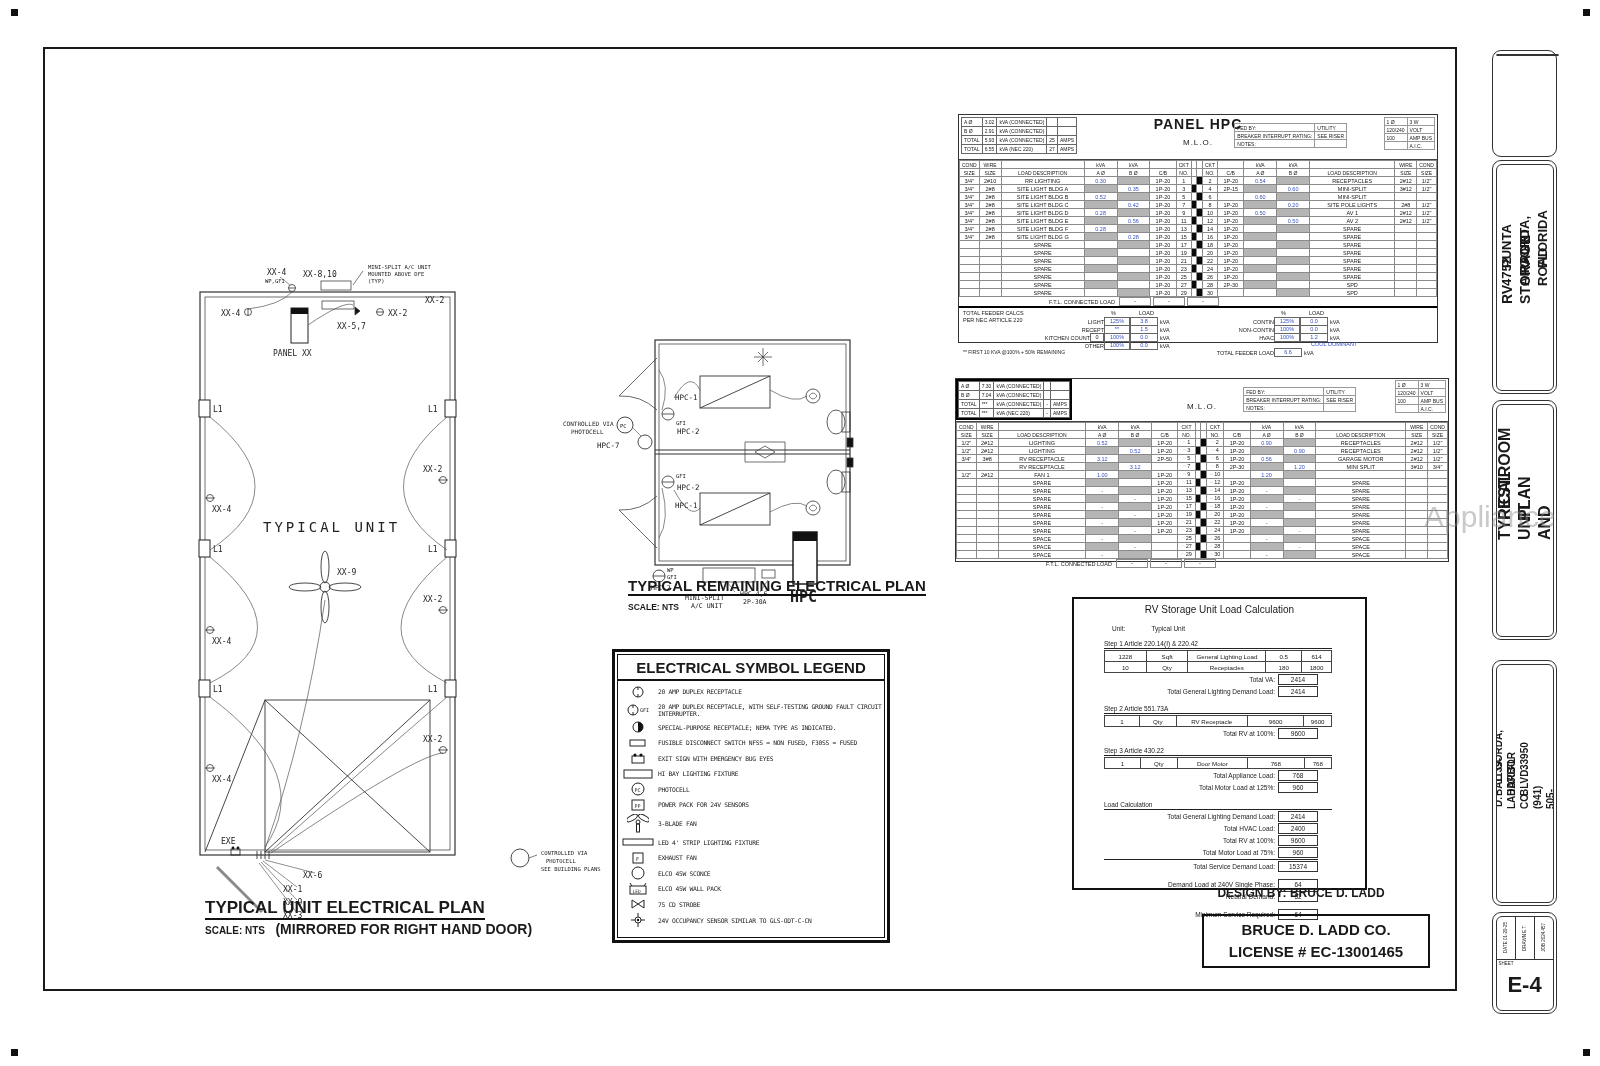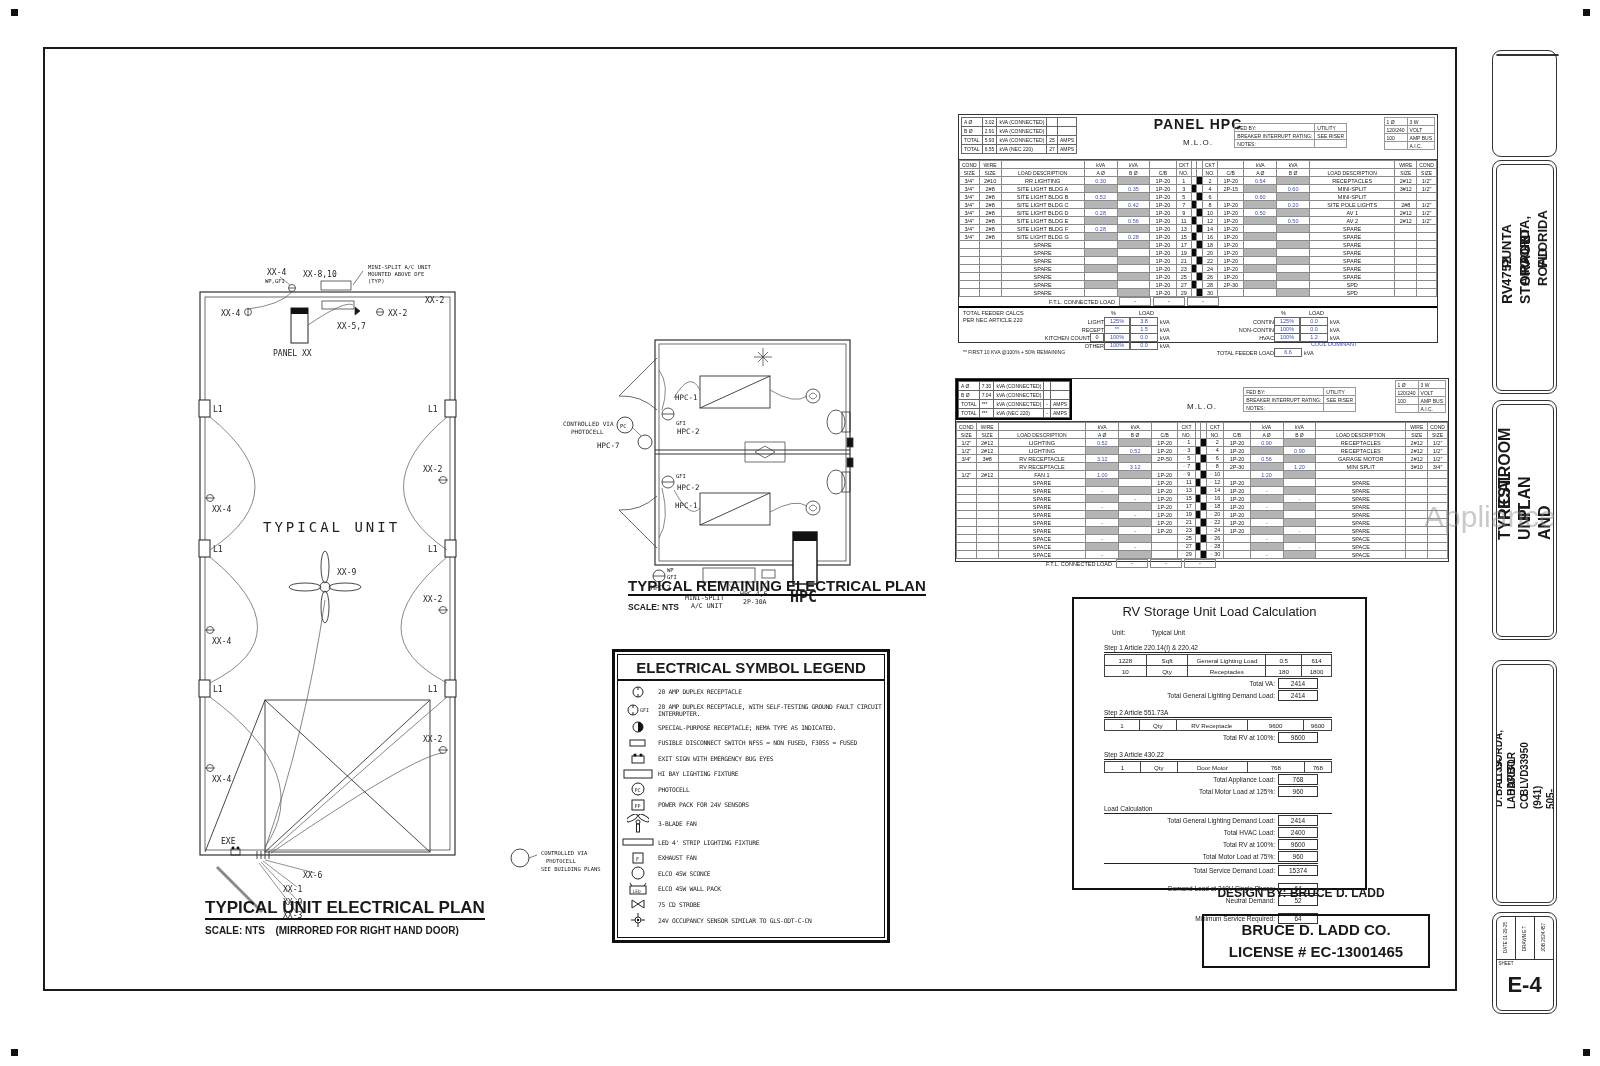--- a/index.html
+++ b/index.html
@@ -34,21 +34,21 @@
   
   .feeder{position:relative;border-top:2px solid #000;height:100%;font-size:5.5px;}
   .ftxt{position:absolute;white-space:nowrap;}
   .fr{position:absolute;display:flex;align-items:center;white-space:nowrap;}
   .fl{display:inline-block;text-align:right;}
   .fb{display:inline-block;border:1px solid #666;color:#3550c0;text-align:center;height:7px;line-height:6px;}
   .fu{padding-left:2px;}
   .blue{color:#3550c0;}
   
   #lc{left:1072px;top:597px;width:291px;height:289px;border:2px solid #111;font-size:6.5px;}
-  .lc-title{text-align:center;font-size:13px;margin-top:5px;}
+  .lc-title{text-align:center;font-size:10px;margin-top:5px;}
   .lc-unit{margin:10px 0 0 38px;}
   .lc-unit b{font-weight:normal;margin-right:26px;}
   .step{margin:8px 0 0 30px;width:228px;}
   .step-t{border-bottom:1.2px solid #222;padding-bottom:1px;}
   .lcr{border-collapse:collapse;margin-top:1px;}
   .lcr td{border:1px solid #444;font-size:6.2px;height:10px;padding:0 2px;text-align:center;white-space:nowrap;}
   .tot{display:flex;justify-content:flex-end;align-items:center;margin:1px 14px 0 0;}
   .tot .lab{text-align:right;padding-right:3px;white-space:nowrap;}
   .tot .val{width:38px;border:1px solid #333;text-align:center;height:9px;line-height:9px;}
   
@@ -58,21 +58,21 @@
     font-family:"Liberation Sans",sans-serif;}
   #legend ul{list-style:none;margin:3px 0 0;padding:0;}
   #legend li{display:flex;align-items:center;min-height:15.5px;}
   #legend .sym{width:40px;display:flex;justify-content:center;flex:none;}
   #legend .lbl{font-family:"DejaVu Sans Mono",monospace;font-size:6.3px;line-height:7px;letter-spacing:-0.3px;}
   
   svg text{font-family:"DejaVu Sans Mono",monospace;fill:#222;}
   .plan-title{position:absolute;font-weight:bold;white-space:nowrap;}
   .plan-title .t{font-size:17px;border-bottom:2px solid #111;display:inline-block;}
   .plan-title .s{font-size:10px;margin-right:6px;}
-  .plan-title .m{font-size:10px;}
+  .plan-title .m{font-size:14px;}
   
   .blk{position:absolute;left:1492px;width:63px;border:1.5px solid #333;border-radius:9px;background:#fff;}
   .blk .bin{position:absolute;inset:2.5px;border:1px solid #333;border-radius:6px;overflow:hidden;}
   .vt{writing-mode:vertical-rl;transform:rotate(180deg);}
   .proj-line{font-weight:bold;text-align:center;height:18px;line-height:18px;}
   .flexcenter{display:flex;align-items:center;justify-content:center;height:100%;}
   .fields{display:flex;height:42px;border-bottom:1px solid #333;}
   .fields .fld{flex:1;border-right:1px solid #333;display:flex;align-items:center;justify-content:center;
     font-size:4.5px;text-align:center;}
   .fields .fld:last-child{border-right:none;}

